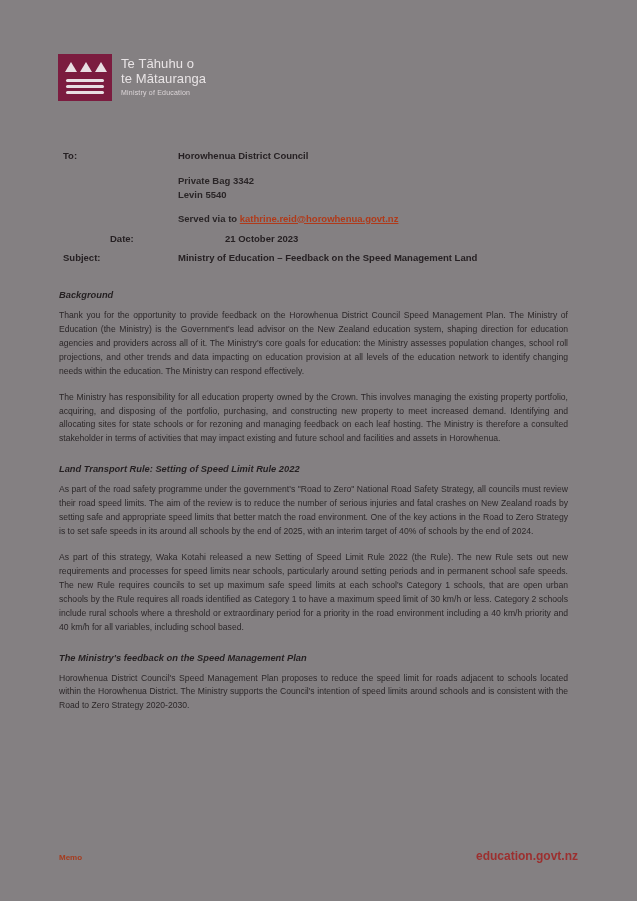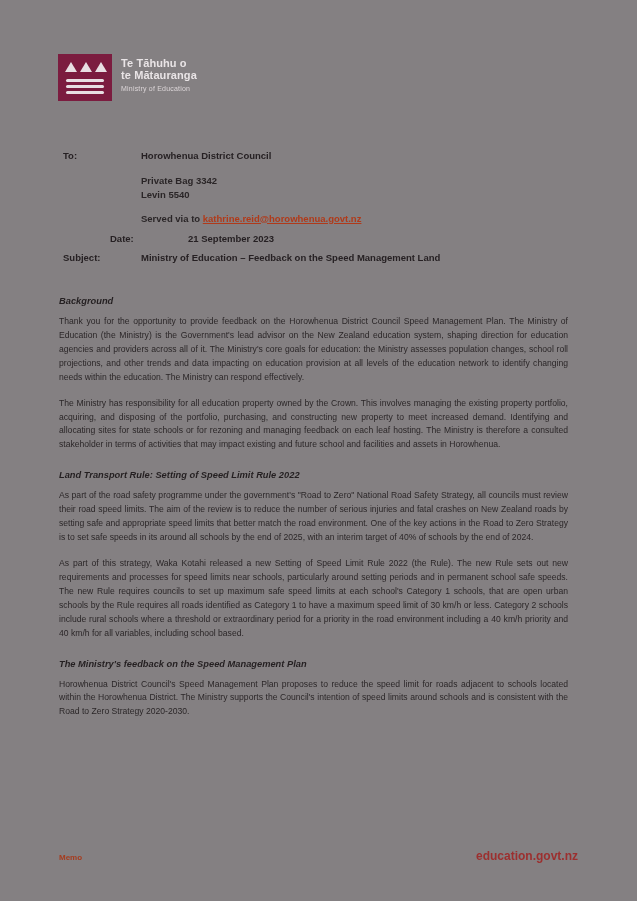--- a/index.html
+++ b/index.html
@@ -60,42 +60,43 @@
   .logo-mark .w1 { top: 25px; }
   .logo-mark .w2 { top: 31px; }
   .logo-mark .w3 { top: 37px; }
   .logo-text {
     margin-left: 9px;
     padding-top: 3px;
     color: #e9e4e6;
     line-height: 1.12;
   }
   .logo-text .l1, .logo-text .l2 {
-    font-size: 11px;
-    font-weight: bold;
+    font-size: 13px;
+    font-weight: normal;
     letter-spacing: 0.1px;
   }
   .logo-text .l3 {
     font-size: 7px;
     margin-top: 3px;
     letter-spacing: 0.2px;
     color: #ddd6d9;
   }
   
   .meta {
     position: absolute;
     left: 63px;
     top: 150px;
     width: 510px;
     font-size: 9.5px;
     color: #2a2527;
   }
   .meta-row {
     display: flex;
     margin-bottom: 3px;
+    gap: 37px;
   }
   .meta-label {
     width: 78px;
     font-weight: bold;
     color: #262023;
     flex: none;
   }
   .meta-value {
     font-weight: bold;
     color: #262023;
@@ -111,21 +112,21 @@
     font-weight: bold;
   }
   .email-link {
     color: #b03a1a;
     text-decoration: underline;
   }
   
   .body-wrap {
     position: absolute;
     left: 59px;
-    top: 296px;
+    top: 290px;
     width: 517px;
     color: #2c2729;
   }
   .sec-head {
     font-size: 9.3px;
     font-weight: bold;
     font-style: italic;
     margin-bottom: 9px;
     color: #241f21;
   }
@@ -195,21 +196,21 @@
       </div>
     </div>
     <div class="meta-row">
       <div class="meta-label"></div>
       <div class="meta-email-line">
         <span>Served via to </span><a class="email-link" href="#">kathrine.reid@horowhenua.govt.nz</a>
       </div>
     </div>
     <div class="meta-row" style="margin-top:9px;padding-left:47px;">
       <div class="meta-label">Date:</div>
-      <div class="meta-value">21 September 2023</div>
+      <div class="meta-value">21 October 2023</div>
     </div>
     <div class="meta-row" style="margin-top:8px;">
       <div class="meta-label">Subject:</div>
       <div class="meta-value">Ministry of Education – Feedback on the Speed Management Land</div>
     </div>
   </div>
 
   <div class="body-wrap">
 
     <div class="sec-head">Background</div>

